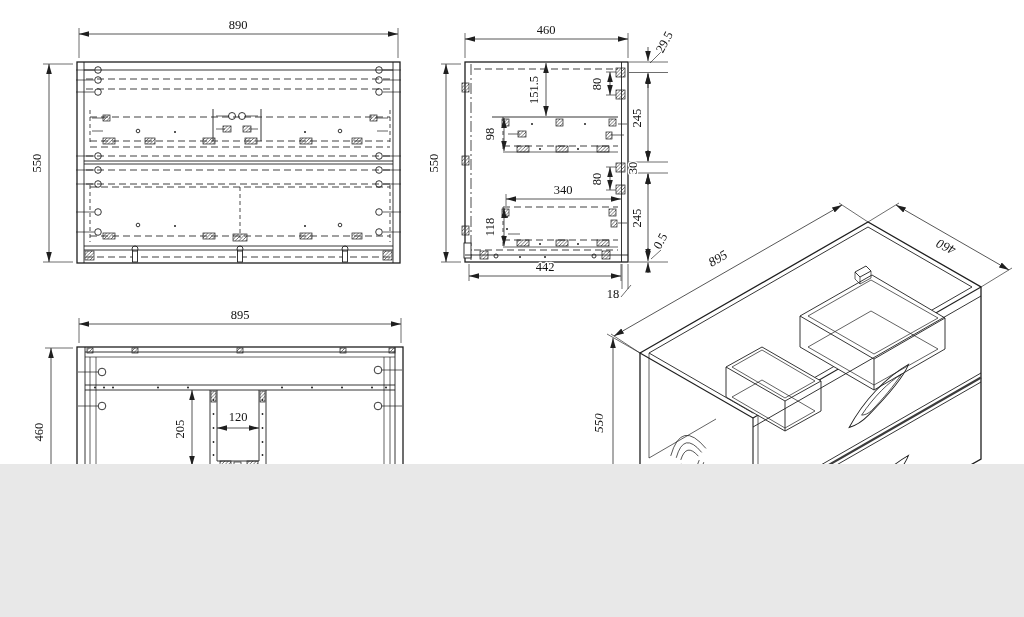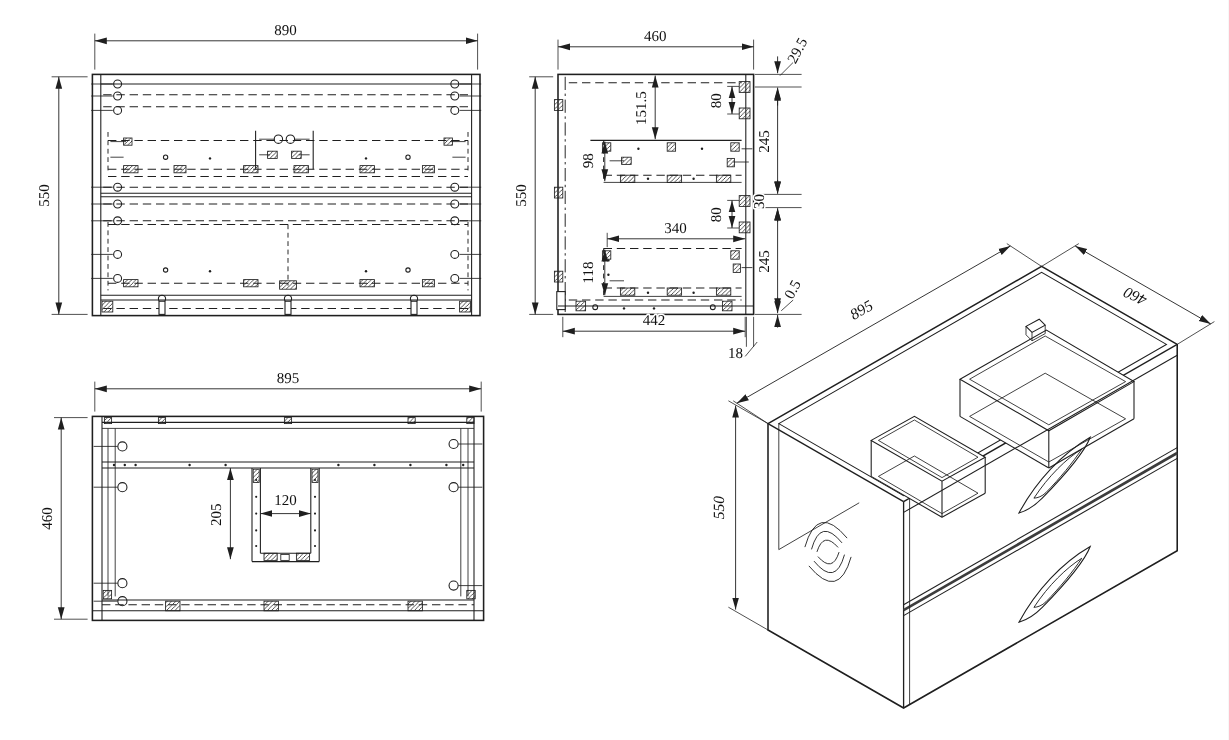--- a/index.html
+++ b/index.html
@@ -1,16 +1,16 @@
 <!DOCTYPE html>
 <html><head>
 <meta charset="utf-8">
 <style>
   html,body{margin:0;padding:0;background:#e8e8e8;}
-  #stage{width:1024px;height:617px;background:#ffffff;position:relative;overflow:hidden;
+  #stage{width:1024px;height:464px;background:#ffffff;position:relative;overflow:hidden;
          font-family:"Liberation Serif",serif;}
   svg{display:block;}
   .s1{stroke:#1f1f1f;stroke-width:1.3;fill:none;}
   .s2{stroke:#1f1f1f;stroke-width:1.1;fill:none;}
   .s {stroke:#1f1f1f;stroke-width:.9;fill:none;}
   .st{stroke:#1f1f1f;stroke-width:.7;fill:none;}
   .d {stroke:#1f1f1f;stroke-width:.85;fill:none;stroke-dasharray:7 4;}
   .d2{stroke:#1f1f1f;stroke-width:.8;fill:none;stroke-dasharray:4 3;}
   .dd{stroke:#1f1f1f;stroke-width:.8;fill:none;stroke-dasharray:11 3 2 3;}
   .de{stroke:#1f1f1f;stroke-width:.65;fill:none;}

